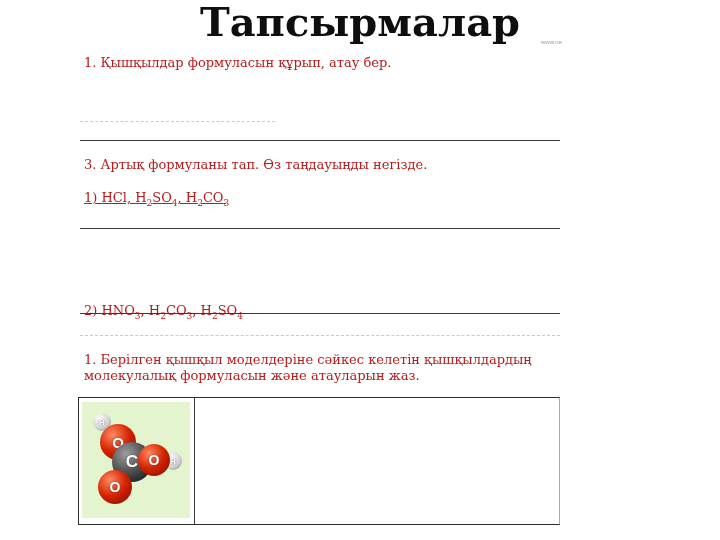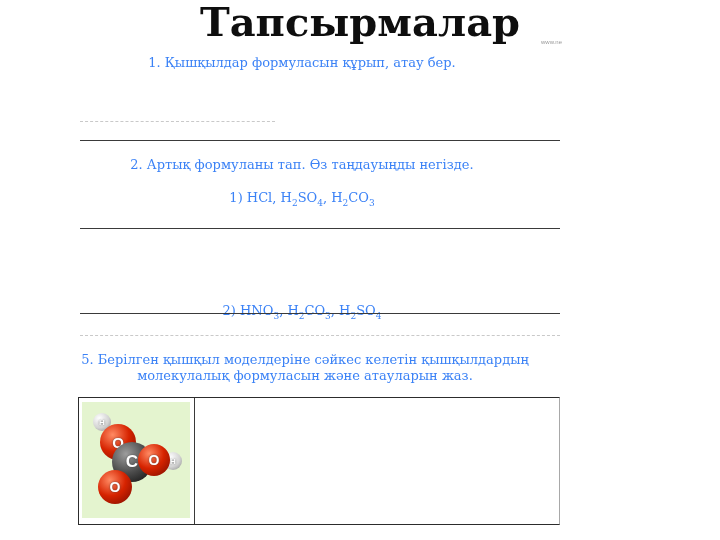--- a/index.html
+++ b/index.html
@@ -30,25 +30,24 @@
     position: absolute;
     top: 39px;
     left: 541px;
     font-size: 6px;
     line-height: 7px;
     color: #9a9a9a;
     font-family: "Liberation Sans", sans-serif;
   }
   .doc-text {
     position: absolute;
-    left: 62px;
+    left: 84px;
     font-size: 13px;
     line-height: 16px;
-    color: #3b82f6;
-    text-align: center;
+    color: #b91c1c;
   }
   .doc-text sub { font-size: 9px; line-height: 0; }
   .answer-line {
     position: absolute;
     height: 0;
     border-top: 1.5px solid #3a3a3a;
   }
   .ghost-line {
     position: absolute;
     height: 0;
@@ -103,31 +102,31 @@
 <div class="sheet">
 
   <div class="page-title">Тапсырмалар</div>
   <div class="watermark">www.ne</div>
 
   <div class="doc-text" style="top:55px; width:480px;">1. Қышқылдар формуласын құрып, атау бер.</div>
 
   <div class="ghost-line" style="top:121px; left:80px; width:195px;"></div>
   <div class="answer-line" style="top:140px; left:80px; width:480px;"></div>
 
-  <div class="doc-text" style="top:157px; width:480px;">2. Артық формуланы тап. Өз таңдауыңды негізде.</div>
+  <div class="doc-text" style="top:157px; width:480px;">3. Артық формуланы тап. Өз таңдауыңды негізде.</div>
 
-  <div class="doc-text" style="top:190px; width:480px;">1) HCl, H<sub>2</sub>SO<sub>4</sub>, H<sub>2</sub>CO<sub>3</sub></div>
+  <div class="doc-text" style="top:190px; width:480px;text-decoration:underline;">1) HCl, H<sub>2</sub>SO<sub>4</sub>, H<sub>2</sub>CO<sub>3</sub></div>
   <div class="answer-line" style="top:228px; left:80px; width:480px;"></div>
 
   <div class="doc-text" style="top:271px; width:480px;margin-top:32px;">2) HNO<sub>3</sub>, H<sub>2</sub>CO<sub>3</sub>, H<sub>2</sub>SO<sub>4</sub></div>
   <div class="answer-line" style="top:313px; left:80px; width:480px;"></div>
 
   <div class="ghost-line" style="top:335px; left:80px; width:480px;"></div>
 
-  <div class="doc-text" style="top:352px; width:486px;">5. Берілген қышқыл моделдеріне сәйкес келетін қышқылдардың молекулалық формуласын және атауларын жаз.</div>
+  <div class="doc-text" style="top:352px; width:486px;">1. Берілген қышқыл моделдеріне сәйкес келетін қышқылдардың молекулалық формуласын және атауларын жаз.</div>
 
   <div class="answer-table">
     <div class="cell-model">
       <div class="molecule-box" style="background: rgb(228, 244, 207);">
           <div class="atom atom-H" style="left: 11px; top: 11px; height: 18px; width: 18px; font-size: 8px;">H</div>
           <div class="atom atom-O" style="left: 18px; top: 22px; height: 36px; width: 36px; font-size: 15px;">O</div>
           <div class="atom atom-C" style="left: 30px; top: 40px; height: 40px; width: 40px; font-size: 17px;">C</div>
           <div class="atom atom-O" style="left: 16px; top: 68px; height: 34px; width: 34px; font-size: 14px;">O</div>
           <div class="atom atom-H" style="left: 82px; top: 50px; height: 18px; width: 18px; font-size: 8px;">H</div>
           <div class="atom atom-O" style="left: 56px; top: 42px; height: 32px; width: 32px; font-size: 14px;">O</div>

